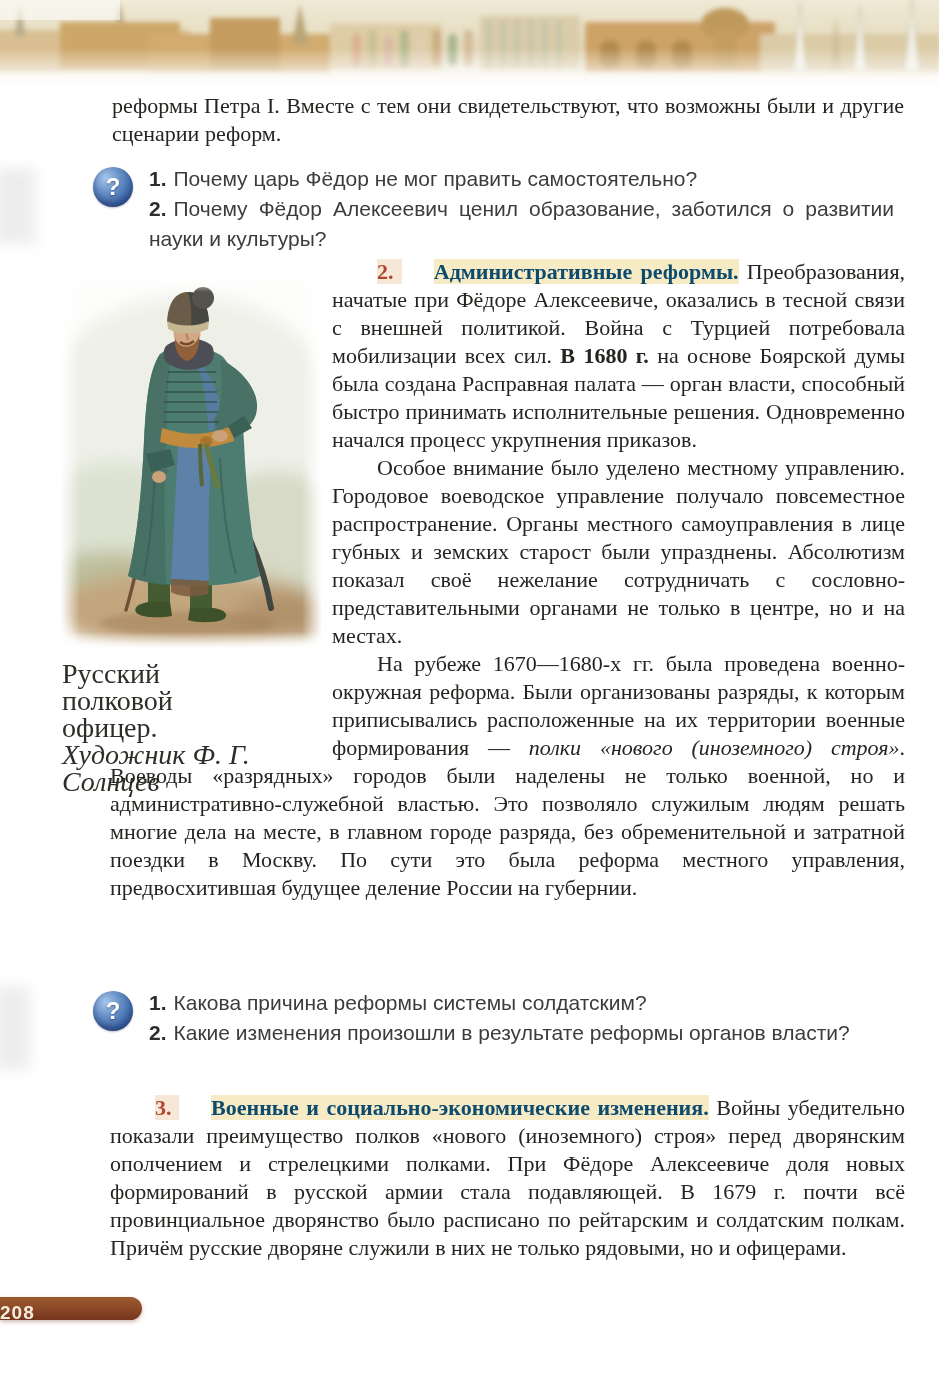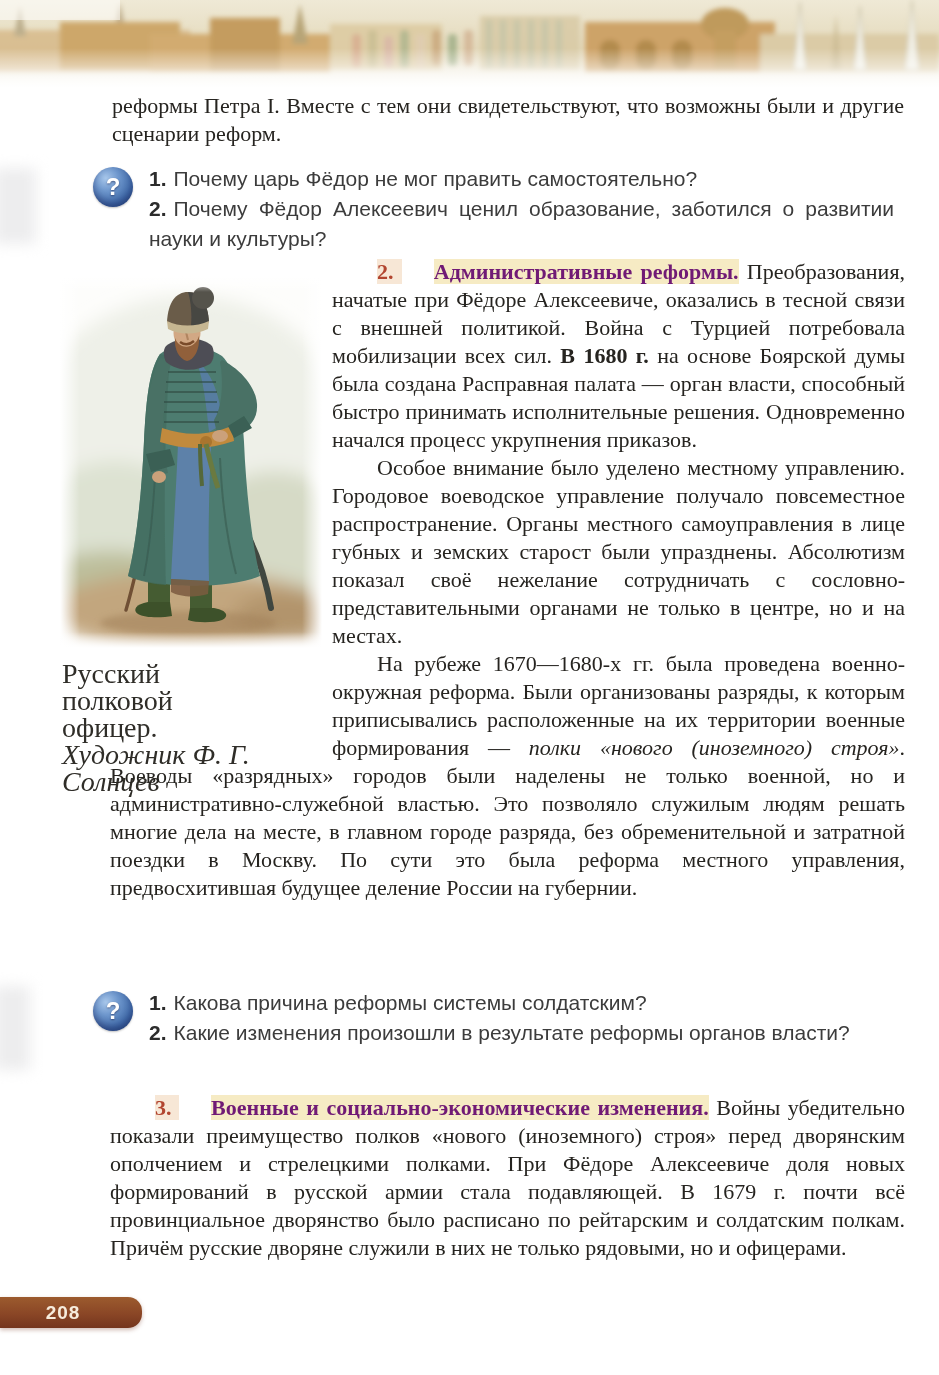--- a/index.html
+++ b/index.html
@@ -12,21 +12,21 @@
   
   .artifact{position:absolute;background:#ededee;filter:blur(7px);}
   .artifact-1{left:-6px;top:168px;width:42px;height:76px;}
   .artifact-2{left:-6px;top:986px;width:36px;height:84px;}
 
   
   .serif-text{font-size:22px;line-height:28px;color:#262420;text-align:justify;}
   p.bp{margin:0;text-indent:45px;}
   p.noindent{text-indent:0;}
   .run-hnum{font-weight:bold;color:#b2452f;background:#f7e7d6;}
-  .run-hword{font-weight:bold;color:#701a75;background:#f6ebc4;box-decoration-break:clone;margin-left:32px;-webkit-box-decoration-break:clone;}
+  .run-hword{font-weight:bold;color:#0c4a6e;background:#f6ebc4;box-decoration-break:clone;margin-left:32px;-webkit-box-decoration-break:clone;}
   .run-b{font-weight:bold;}
   .run-i{font-style:italic;}
 
   .intro{position:absolute;left:112px;top:92px;width:792px;}
 
   
   .qb{position:absolute;left:93px;width:814px;display:flex;align-items:flex-start;}
   .qb-1{top:164px;}
   .qb-2{top:988px;}
   .q-icon{flex:0 0 40px;height:40px;border-radius:50%;margin-top:3px;
@@ -44,25 +44,25 @@
   .figure{position:absolute;left:60px;top:276px;width:262px;}
   .caption{margin-top:8px;width:210px;font-size:28px;line-height:27px;color:#2f2d28;padding-left:2px;text-align:left;}
 
   
   .main-text{position:absolute;left:110px;top:258px;width:795px;}
   .figure-spacer{float:left;width:222px;height:504px;}
 
   .sec3{position:absolute;left:110px;top:1094px;width:795px;}
 
   
-  .badge{position:absolute;left:0;top:1297px;width:142px;height:31px;
+  .badge{position:absolute;left:0;top:1297px;width:142px;height:23px;
     background:linear-gradient(180deg,#9c5b2e 0%,#8a4626 55%,#74351d 100%);
     border-radius:0 14px 14px 0;box-shadow:0 2px 4px rgba(120,60,40,.35);
     color:#f7ecdc;font:bold 19px/31px "Liberation Sans",sans-serif;
-    text-align:center;padding-right:16px;box-sizing:border-box;letter-spacing:1px;}
+    text-align:left;padding-right:16px;box-sizing:border-box;letter-spacing:1px;}
 </style>
 </head>
 <body>
 
 <div class="page">
 
   <svg class="header-band" width="939" height="88" viewBox="0 0 939 88" preserveAspectRatio="none" aria-hidden="true">
     <defs>
       <linearGradient id="hg" x1="0" y1="0" x2="0" y2="1">
         <stop offset="0" stop-color="#efe9d6"></stop>

